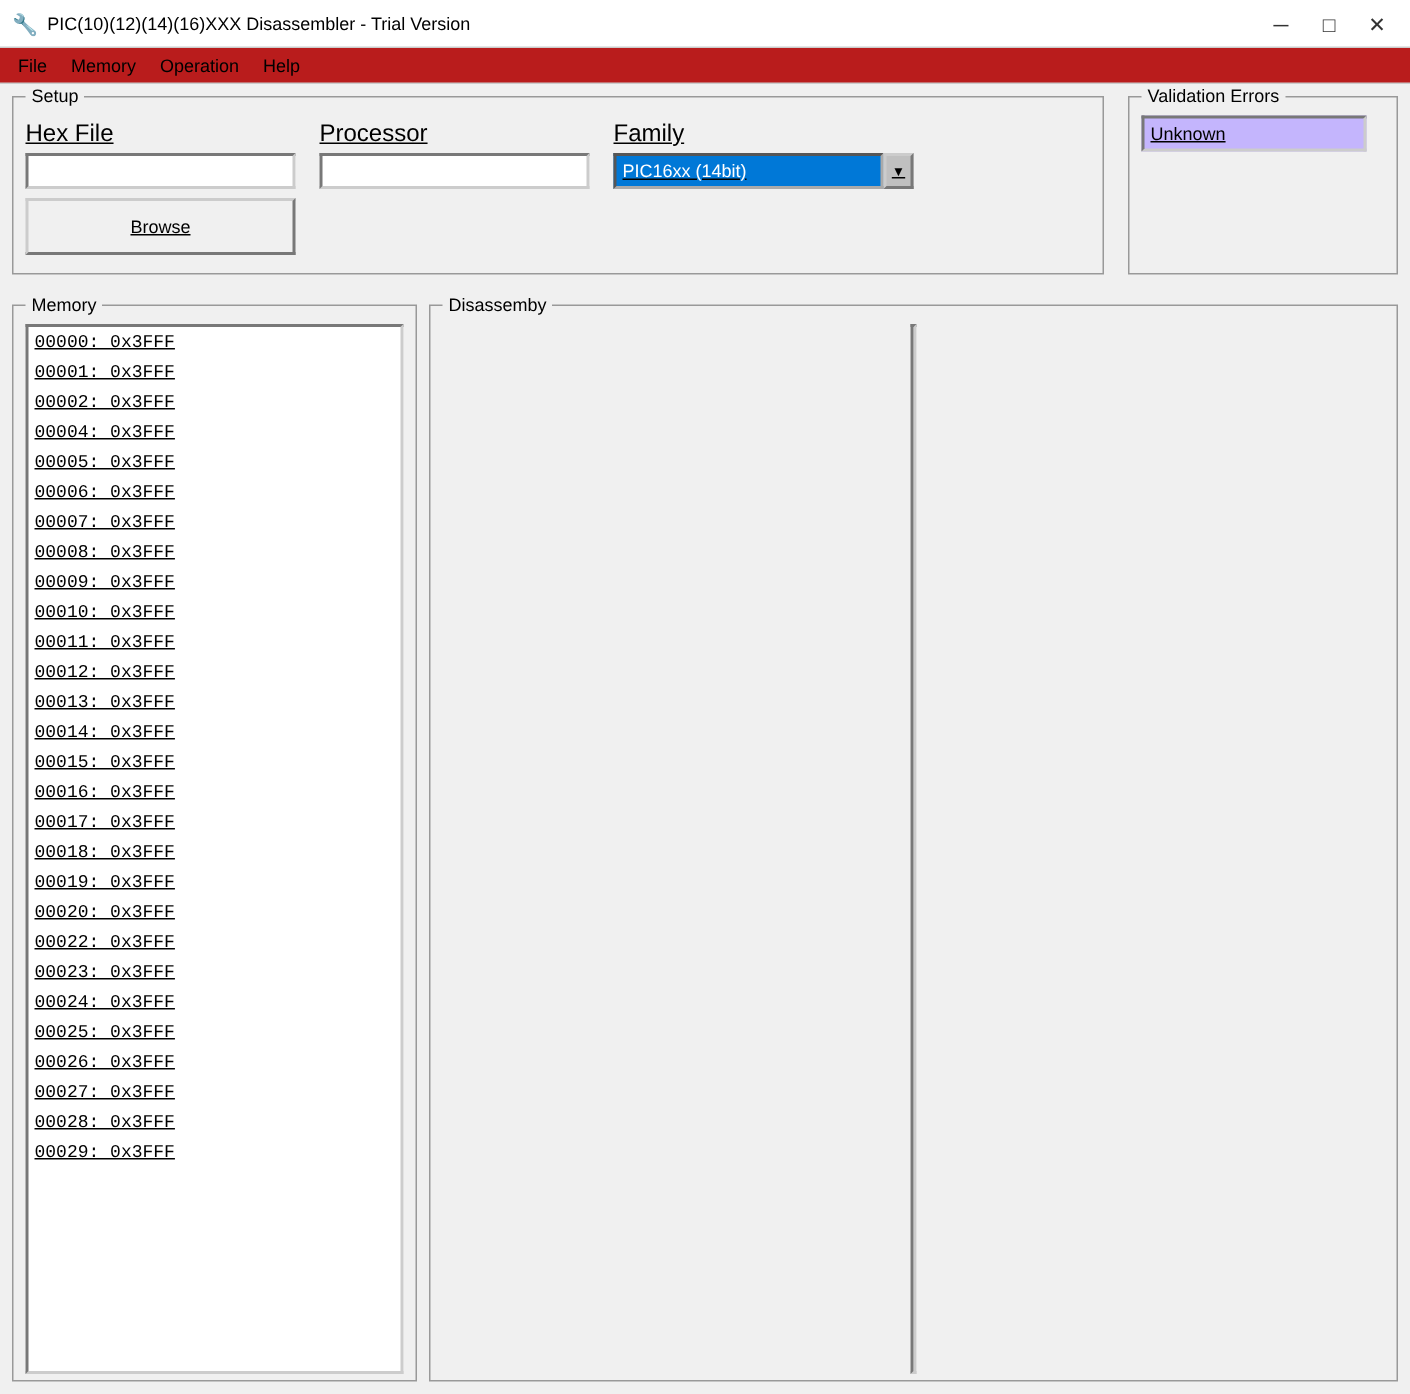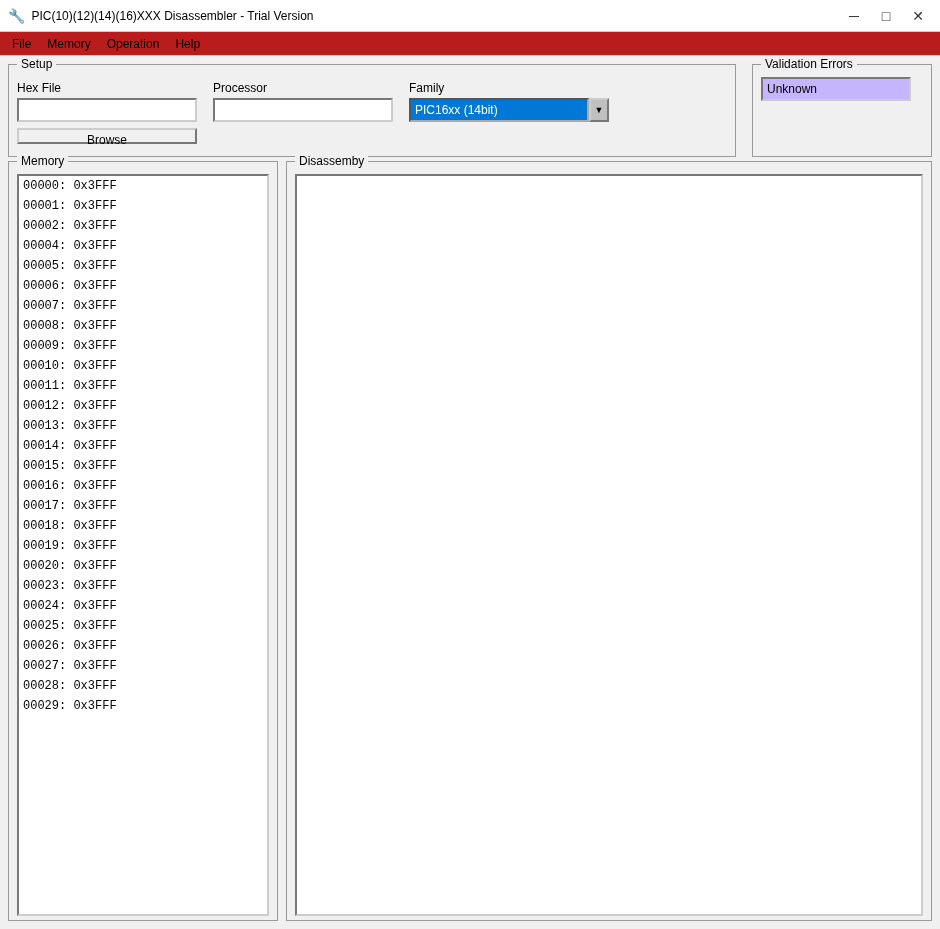--- a/index.html
+++ b/index.html
@@ -68,22 +68,23 @@
       padding: 2px 8px;
       cursor: pointer;
       font-size: 12px;
     }
 
     
     .main-content {
       padding: 8px;
       display: flex;
       flex-direction: column;
-      gap: 4px;
+      gap: 20px;
       height: calc(929px - 32px - 24px);
+      text-decoration: underline;
     }
 
     
     .group-box {
       border: 1px solid #999;
       position: relative;
       padding: 12px 8px 8px 8px;
     }
 
     .group-label {
@@ -97,21 +98,21 @@
 
     .validation-group {
       width: 180px;
       border: 1px solid #999;
       position: relative;
       padding: 12px 8px 8px 8px;
       margin-left: 8px;
     }
 
     .field-label {
-      font-size: 12px;
+      font-size: 16px;
       margin-bottom: 3px;
     }
 
     .field-group {
       display: flex;
       flex-direction: column;
     }
 
     .text-input {
       border: 2px inset #ccc;
@@ -130,21 +131,21 @@
       width: 180px;
     }
 
     .browse-btn {
       border: 2px outset #ccc;
       background: #f0f0f0;
       padding: 3px 12px;
       cursor: pointer;
       font-size: 12px;
       margin-top: 6px;
-      height: 16px;
+      height: 38px;
     }
 
     .validation-field {
       border: 2px inset #ccc;
       background: #c4b5fd;
       height: 24px;
       font-size: 12px;
       padding: 2px 4px;
       width: 150px;
     }
@@ -165,20 +166,21 @@
       flex-direction: column;
     }
 
     .disassembly-group {
       flex: 1;
       border: 1px solid #999;
       position: relative;
       padding: 12px 4px 4px 4px;
       display: flex;
       flex-direction: column;
+      align-items: center;
     }
 
     .memory-list-wrapper {
       flex: 1;
       border: 2px inset #ccc;
       background: #fff;
       overflow: hidden;
       position: relative;
       margin: 0 4px;
     }
@@ -345,20 +347,21 @@
             <div class="memory-list-item">00011:  0x3FFF</div>
             <div class="memory-list-item">00012:  0x3FFF</div>
             <div class="memory-list-item">00013:  0x3FFF</div>
             <div class="memory-list-item">00014:  0x3FFF</div>
             <div class="memory-list-item">00015:  0x3FFF</div>
             <div class="memory-list-item">00016:  0x3FFF</div>
             <div class="memory-list-item">00017:  0x3FFF</div>
             <div class="memory-list-item">00018:  0x3FFF</div>
             <div class="memory-list-item">00019:  0x3FFF</div>
             <div class="memory-list-item">00020:  0x3FFF</div>
+            <div class="memory-list-item">00022:  0x3FFF</div>
             <div class="memory-list-item">00023:  0x3FFF</div>
             <div class="memory-list-item">00024:  0x3FFF</div>
             <div class="memory-list-item">00025:  0x3FFF</div>
             <div class="memory-list-item">00026:  0x3FFF</div>
             <div class="memory-list-item">00027:  0x3FFF</div>
             <div class="memory-list-item">00028:  0x3FFF</div>
             <div class="memory-list-item">00029:  0x3FFF</div>
           </div>
       </div>
     </div>

